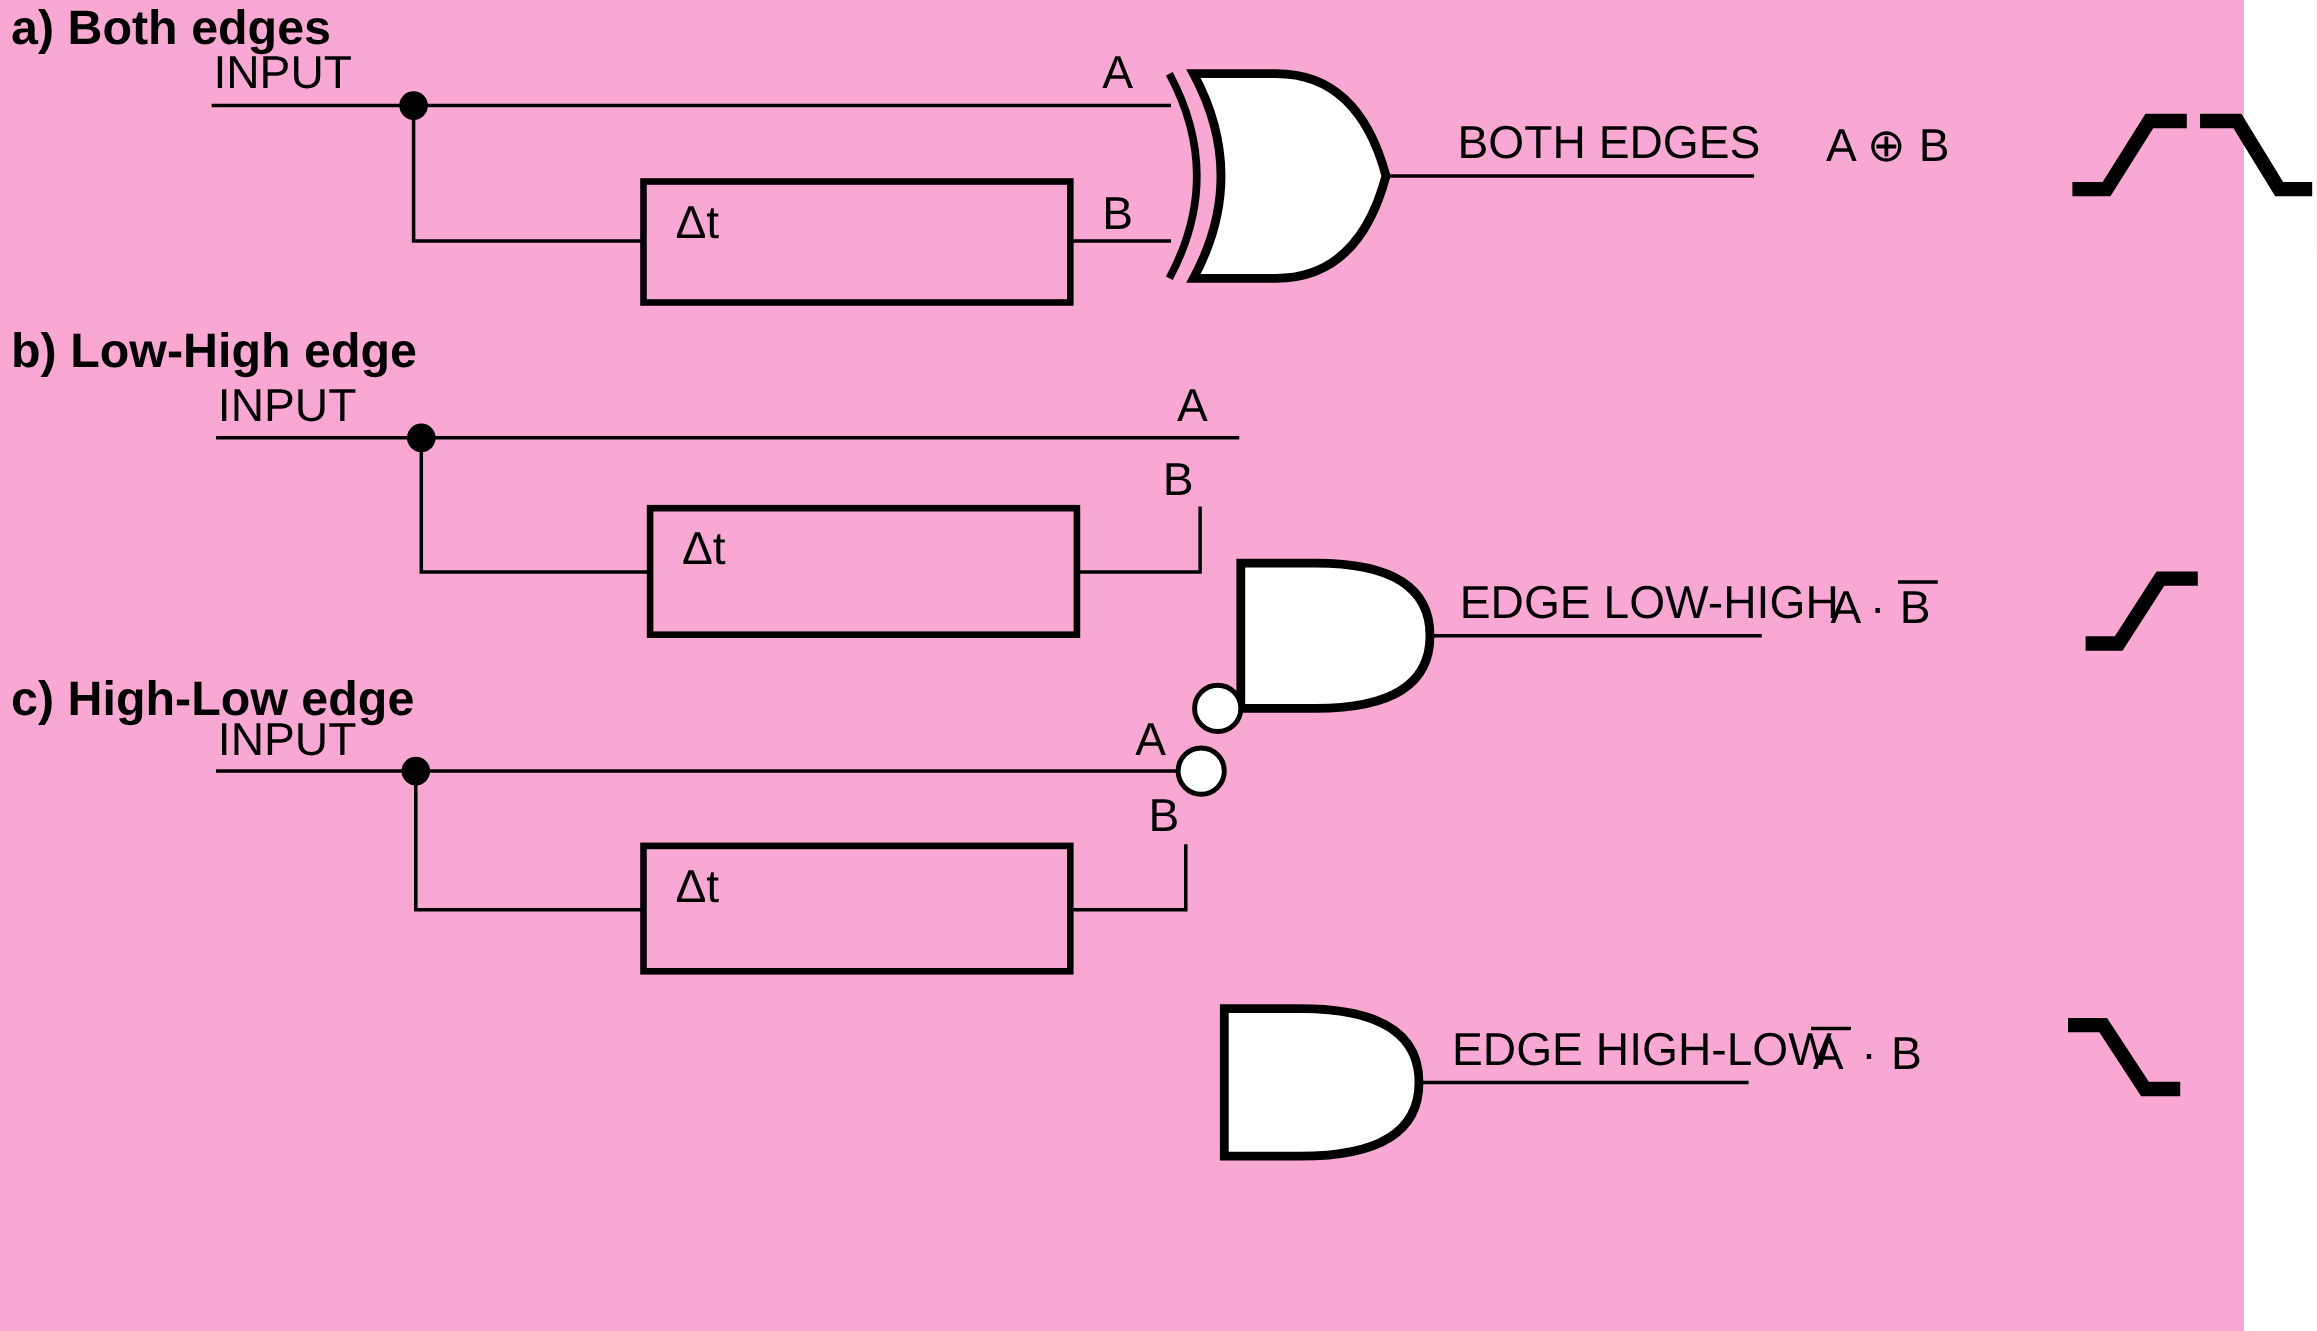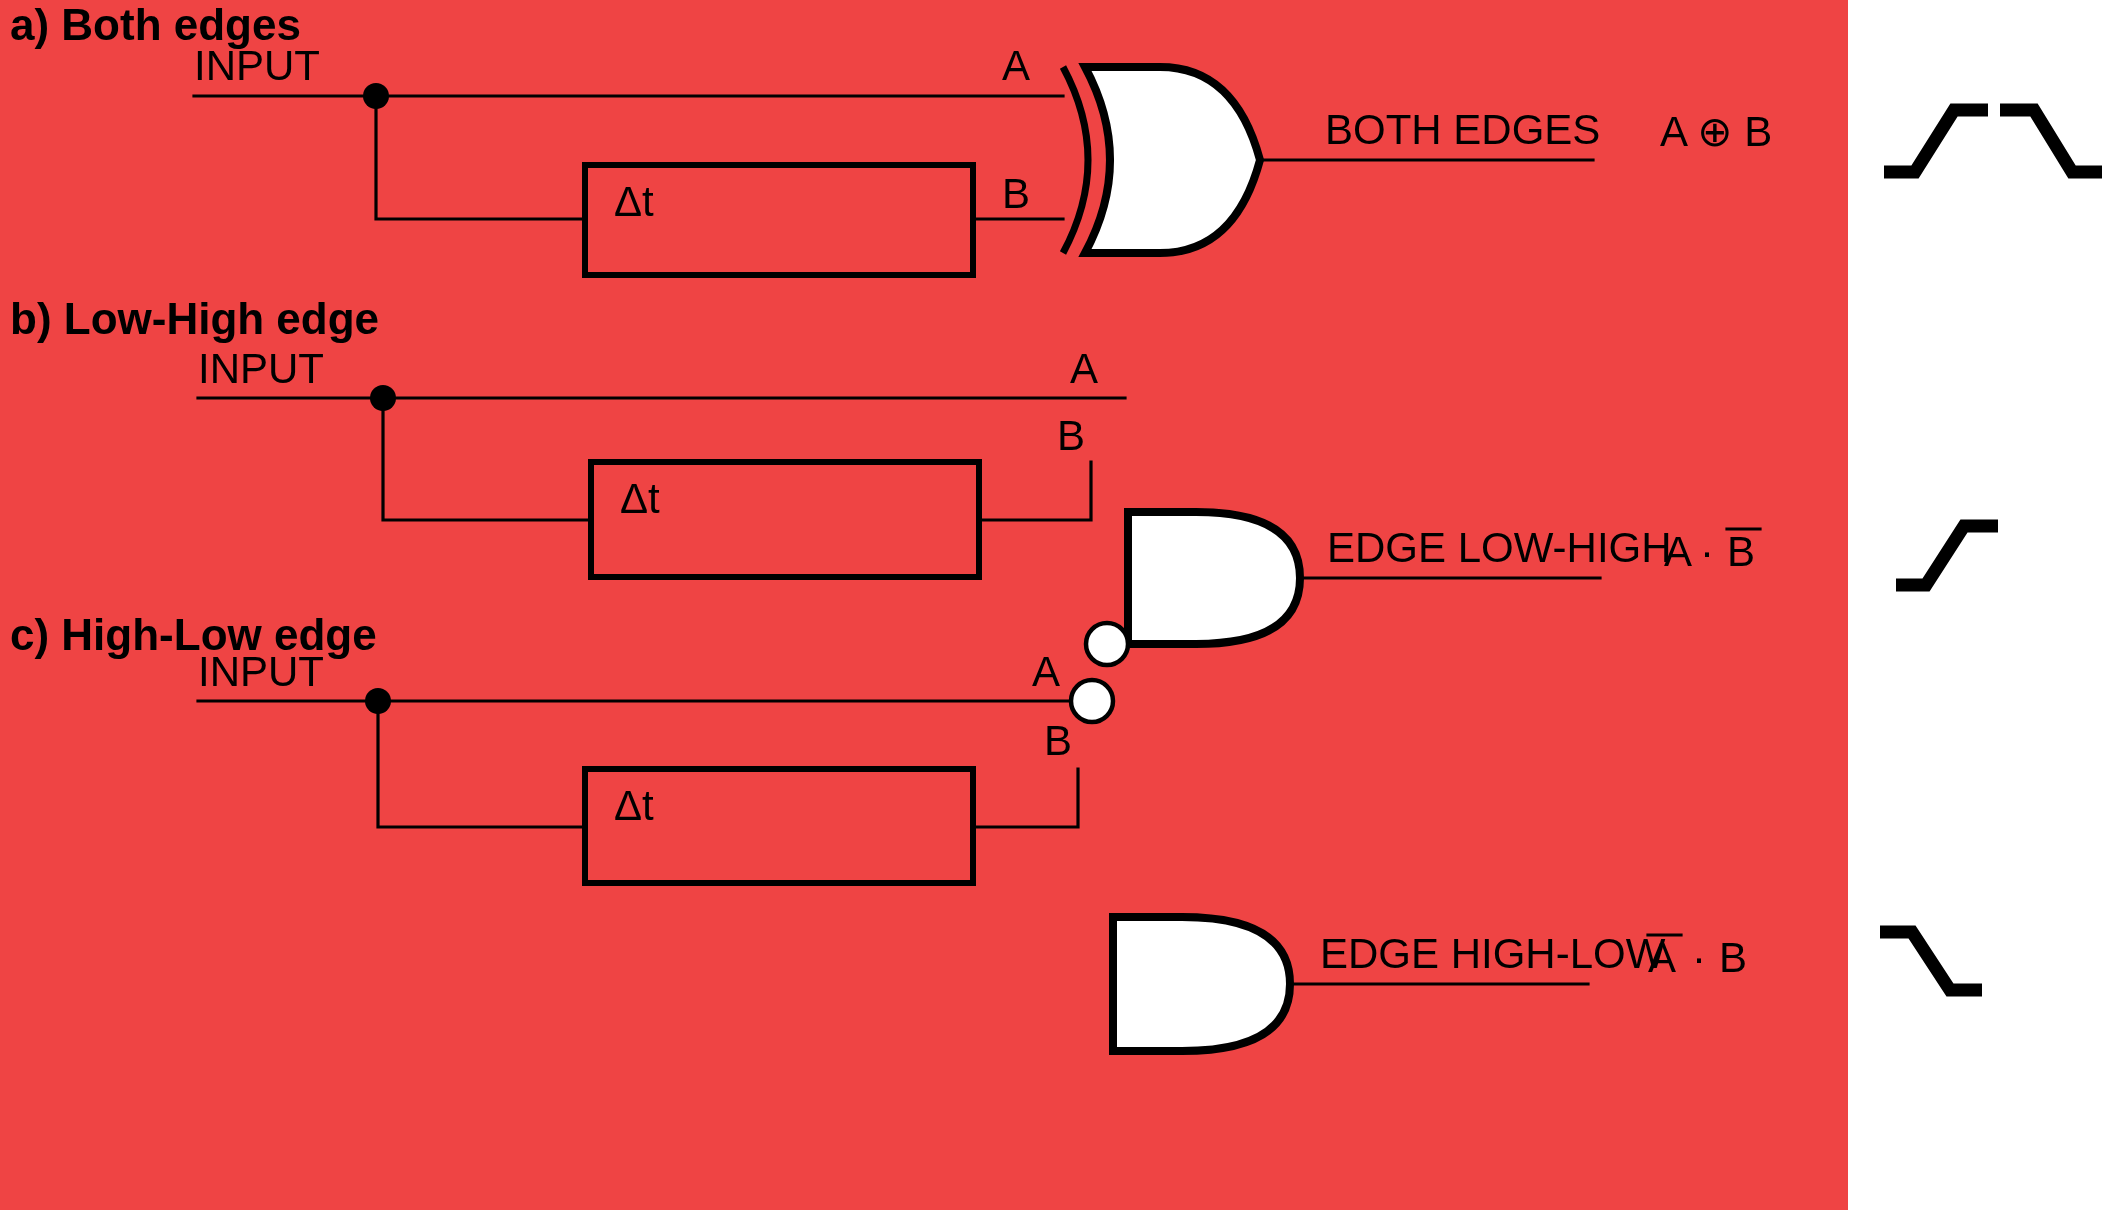--- a/index.html
+++ b/index.html
@@ -1,19 +1,19 @@
 <!DOCTYPE html>
 <html><head>
 <meta charset="utf-8">
 <title>Edge detector circuits</title>
 <style>
   html,body{margin:0;padding:0;background:#ffffff;}
   body{width:2106px;height:1210px;overflow:hidden;
        font-family:"Liberation Sans", sans-serif;color:#000;}
-  #root{position:relative;width:1848px;height:1210px;background:#ef4444;}
+  #root{position:relative;width:2040px;height:1210px;background:#f9a8d4;}
   svg#diagram{position:absolute;inset:0;width:2106px;height:1210px;display:block;}
   .hdr{font-family:"Liberation Sans", sans-serif;font-weight:bold;font-size:44px;fill:#000;}
   .lbl{font-family:"Liberation Sans", sans-serif;font-weight:normal;font-size:42px;fill:#000;}
   .pin{font-family:"Liberation Sans", sans-serif;font-weight:normal;font-size:42px;fill:#000;}
   .dt{font-family:"Liberation Sans", sans-serif;font-weight:normal;font-size:42px;fill:#000;}
   .expr{font-family:"Liberation Sans", sans-serif;font-weight:normal;font-size:42px;fill:#000;}
   .wire{stroke:#000;stroke-width:3.2;fill:none;stroke-linecap:square;}
   .boxline{stroke:#000;stroke-width:6;fill:none;}
   .gate{stroke:#000;stroke-width:8;fill:#fff;}
   .gatethin{stroke:#000;stroke-width:7;fill:none;}

